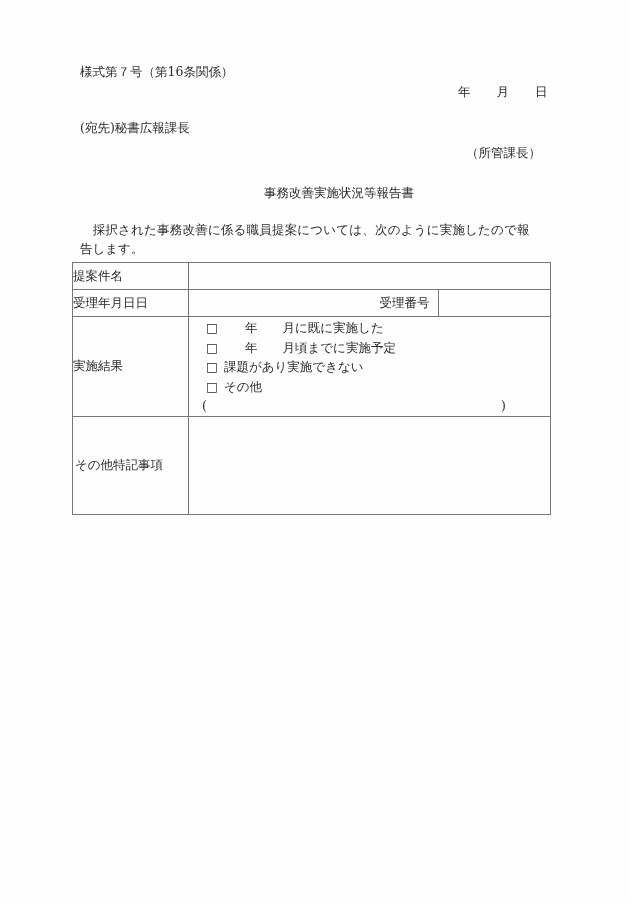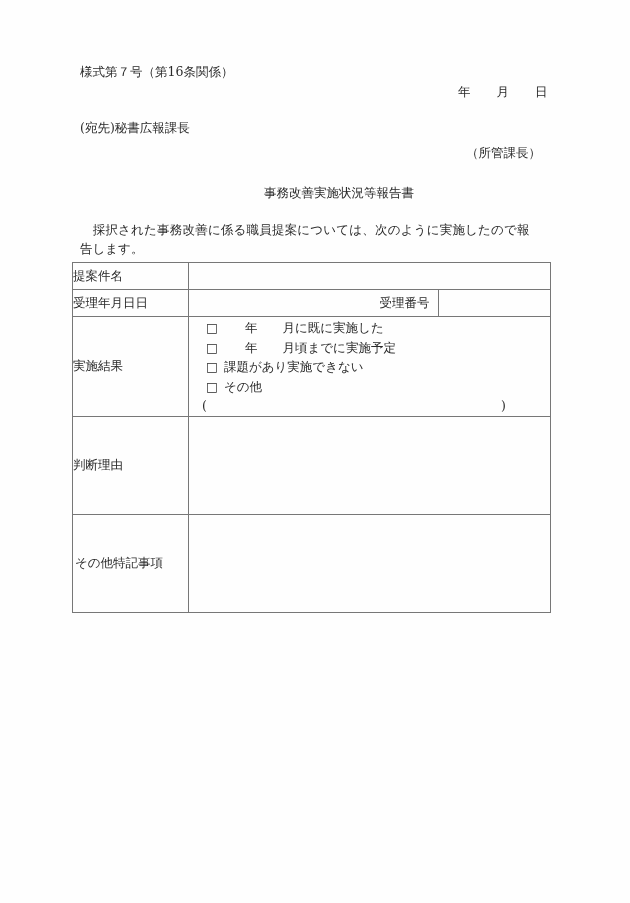--- a/index.html
+++ b/index.html
@@ -103,21 +103,17 @@
         <span class="result-item"><span class="box">□</span>&nbsp;<span>課題があり実施できない</span></span>
         <span class="result-item"><span class="box">□</span>&nbsp;<span>その他</span></span>
         <div class="paren-line">
           <span class="paren-open">(</span>
           <span class="paren-close">)</span>
         </div>
       </div>
     </td>
   </tr>
   <tr class="row-big">
-    <td class="label">判断理由</td>
-    <td></td>
-  </tr>
-  <tr class="row-big">
     <td class="label left">その他特記事項</td>
     <td></td>
   </tr>
 </tbody>
   </table>
 
 </body></html>

